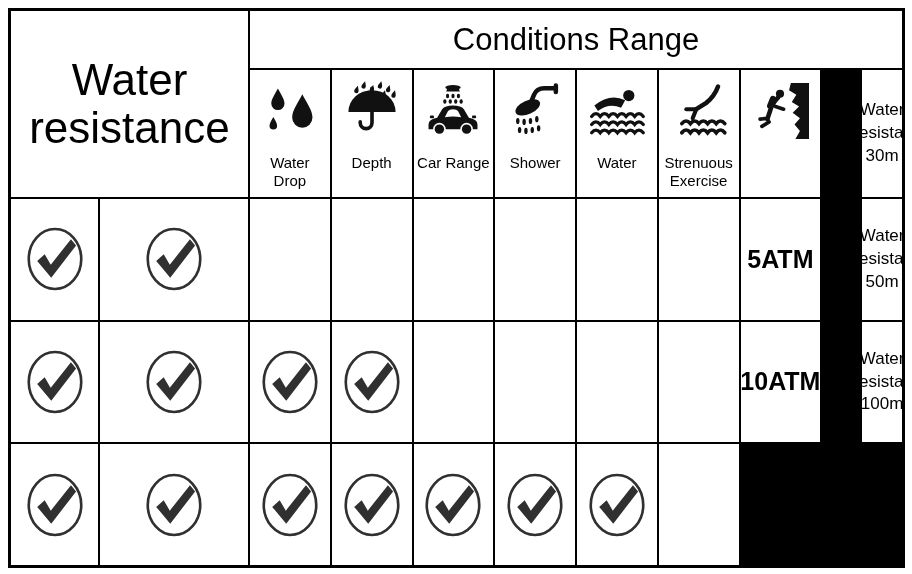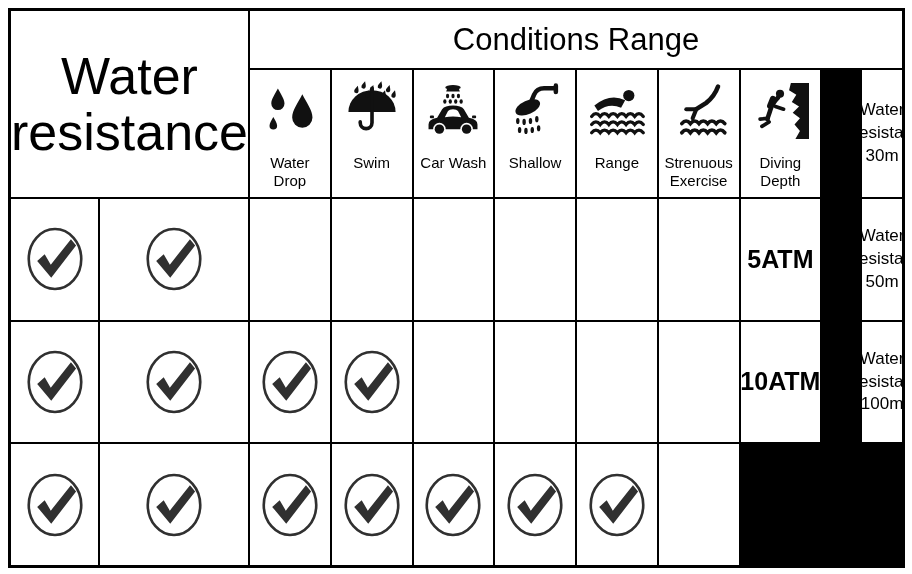--- a/index.html
+++ b/index.html
@@ -3,21 +3,21 @@
 <meta charset="utf-8">
 <style>
   html,body{margin:0;padding:0;background:#fff;}
   .canvas{position:relative;width:912px;height:574px;background:#fff;
           font-family:"Liberation Sans",sans-serif;color:#000;}
   .table{position:absolute;left:8px;top:8px;width:897px;height:560px;
          box-sizing:border-box;border:3px solid #000;background:#000;
          display:grid;grid-template-columns:87px 148px repeat(8,1fr);
          grid-template-rows:57px 127px 1fr 1fr 1fr;gap:2px;}
   .cell{background:#fff;display:flex;align-items:center;justify-content:center;overflow:hidden;}
-  .title-cell{grid-column:1/3;grid-row:1/3;font-size:52px;line-height:1.08;text-align:center;padding:0 4px;}
+  .title-cell{grid-column:1/3;grid-row:1/3;font-size:44px;line-height:1.08;text-align:center;padding:0 4px;}
   .cond-header{grid-column:3/11;grid-row:1;font-size:31px;}
   .icon-cell{flex-direction:column;justify-content:flex-start;padding:5px 2px 2px;}
   .icon-box{height:72px;display:flex;align-items:center;justify-content:center;}
   .cond-icon{width:58px;height:62px;}
   .icon-label{font-size:15px;line-height:1.22;text-align:center;margin-top:7px;}
   .rating{font-weight:bold;font-size:25px;}
   .desc{font-size:17px;line-height:1.35;text-align:center;white-space:pre-line;margin-left:40px;}
   .check{width:60px;height:66px;display:block;}
   .check ellipse{fill:none;stroke:#303030;stroke-width:2.8;}
   .check path{fill:#303030;}
@@ -135,61 +135,60 @@
           </svg>
         </div>
       <div class="icon-label">Water Drop</div>
     </div>
     <div class="cell icon-cell">
       <div class="icon-box">
           <svg class="cond-icon">
             <use href="#i-rain"></use>
           </svg>
         </div>
-      <div class="icon-label">Swim</div>
+      <div class="icon-label">Depth</div>
     </div>
     <div class="cell icon-cell">
       <div class="icon-box">
           <svg class="cond-icon">
             <use href="#i-car-wash"></use>
           </svg>
         </div>
-      <div class="icon-label">Car Wash</div>
+      <div class="icon-label">Car Range</div>
     </div>
     <div class="cell icon-cell">
       <div class="icon-box">
           <svg class="cond-icon">
             <use href="#i-shower"></use>
           </svg>
         </div>
-      <div class="icon-label">Shallow</div>
+      <div class="icon-label">Shower</div>
     </div>
     <div class="cell icon-cell">
       <div class="icon-box">
           <svg class="cond-icon">
             <use href="#i-swim"></use>
           </svg>
         </div>
-      <div class="icon-label">Range</div>
+      <div class="icon-label">Water</div>
     </div>
     <div class="cell icon-cell">
       <div class="icon-box">
           <svg class="cond-icon">
             <use href="#i-strenuous"></use>
           </svg>
         </div>
       <div class="icon-label">Strenuous Exercise</div>
     </div>
     <div class="cell icon-cell">
       <div class="icon-box">
           <svg class="cond-icon">
             <use href="#i-diving-depth"></use>
           </svg>
         </div>
-      <div class="icon-label">Diving Depth</div>
     </div>
 
     <div class="cell desc">Water Resistant
 30m</div>
     <div class="cell check-cell">
         <svg class="check" viewBox="0 0 64 70">
           <ellipse cx="32" cy="35" rx="28" ry="32"></ellipse>
           <path d="M13 37L21 30L27.5 41L49 14L54.5 20.5L28 55Z"></path>
         </svg>
       </div>

